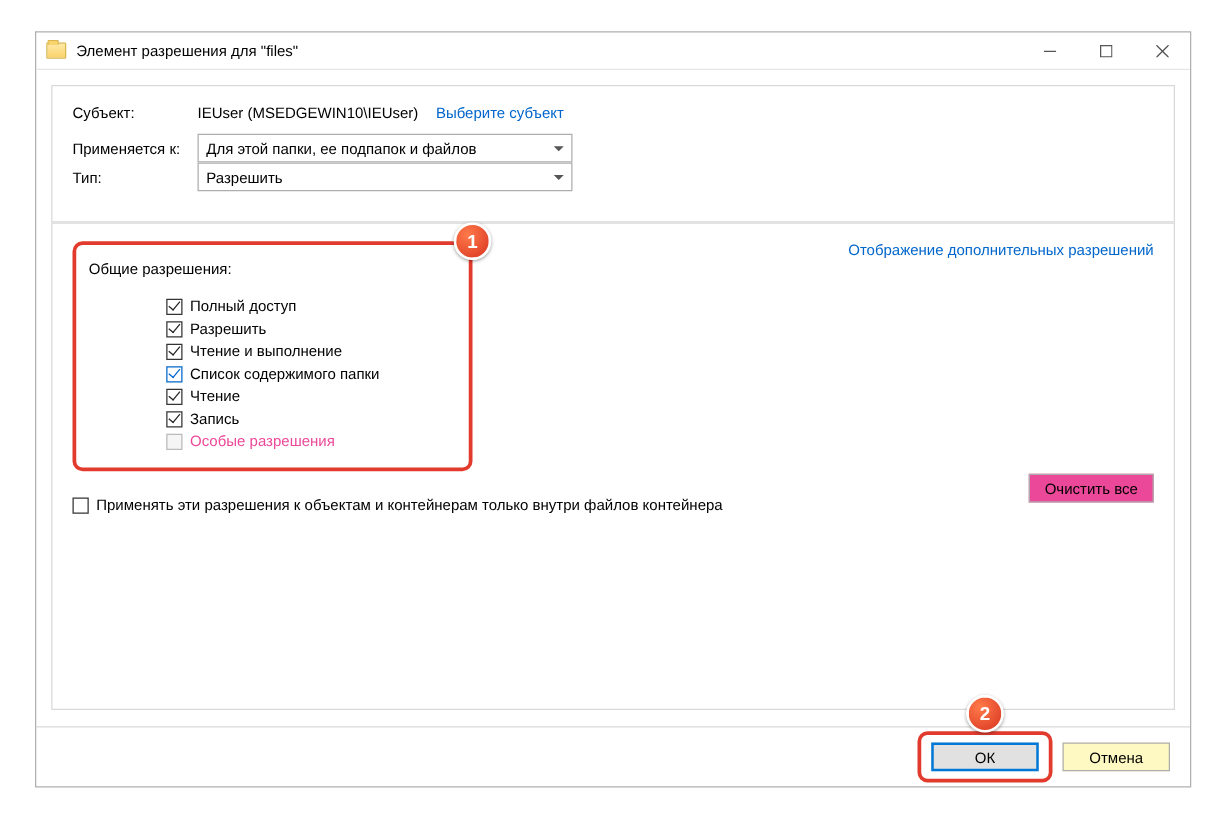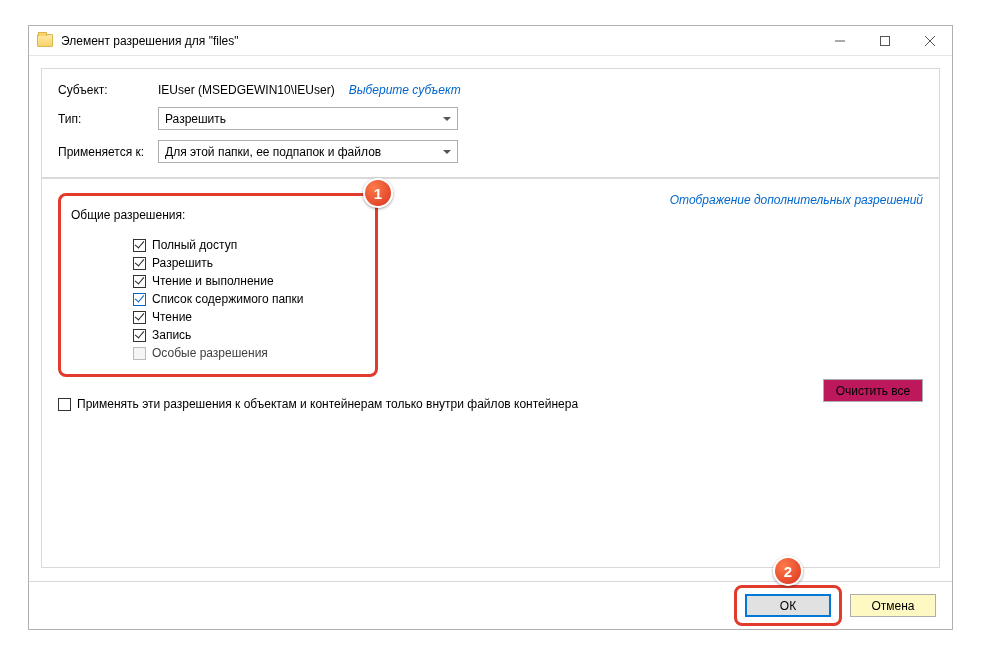--- a/index.html
+++ b/index.html
@@ -74,21 +74,21 @@
 .row {
   display: flex;
   align-items: center;
   margin-bottom: 10px;
 }
 .row-label {
   width: 100px;
   color: #000;
 }
 .principal-value { margin-right: 14px; }
-.link { color: #0066cc; cursor: pointer; font-style: italic; }
+.link { color: #0066cc; cursor: pointer; }
 .select {
   width: 300px;
   height: 23px;
   border: 1px solid #adadad;
   background: #fff;
   display: flex;
   align-items: center;
   justify-content: space-between;
   padding: 0 6px;
 }
@@ -146,34 +146,34 @@
 .checkbox.checked-blue::after {
   content: '';
   width: 8px;
   height: 4px;
   border-left: 1.5px solid #0066cc;
   border-bottom: 1.5px solid #0066cc;
   transform: rotate(-50deg);
   margin-top: -3px;
 }
 .checkbox.disabled { border-color: #bbb; background: #f5f5f5; }
-.perm-item.disabled { color: #404040; }
+.perm-item.disabled { color: #ec4899; }
 .apply-row {
   display: flex;
   align-items: center;
   margin-top: 20px;
 }
 .clear-btn {
   position: absolute;
   right: 16px;
   top: 200px;
   width: 100px;
   height: 23px;
   border: 1px solid #adadad;
-  background: #be185d;
+  background: #ec4899;
   display: flex;
   align-items: center;
   justify-content: center;
 }
 .footer {
   position: absolute;
   bottom: 0;
   left: 0;
   right: 0;
   height: 48px;
@@ -248,31 +248,31 @@
     </div>
   </div>
 
   <div class="content">
     <div class="panel">
       <div class="row">
         <div class="row-label">Субъект:</div>
         <div class="principal-value">IEUser (MSEDGEWIN10\IEUser)</div>
         <div class="link">Выберите субъект</div>
       </div>
+      <div class="row" style="margin-bottom:0">
+        <div class="row-label">Применяется к:</div>
+        <div class="select">
+          <span>Для этой папки, ее подпапок и файлов</span>
+          <span class="select-arrow"></span>
+        </div>
+      </div>
       <div class="row">
         <div class="row-label">Тип:</div>
         <div class="select">
           <span>Разрешить</span>
-          <span class="select-arrow"></span>
-        </div>
-      </div>
-      <div class="row" style="margin-bottom:0">
-        <div class="row-label">Применяется к:</div>
-        <div class="select">
-          <span>Для этой папки, ее подпапок и файлов</span>
           <span class="select-arrow"></span>
         </div>
       </div>
     </div>
 
     <div class="panel2">
       <div class="perm-box">
         <div class="marker marker1">1</div>
         <div class="perm-header">
           <span class="perm-title">Общие разрешения:</span>

